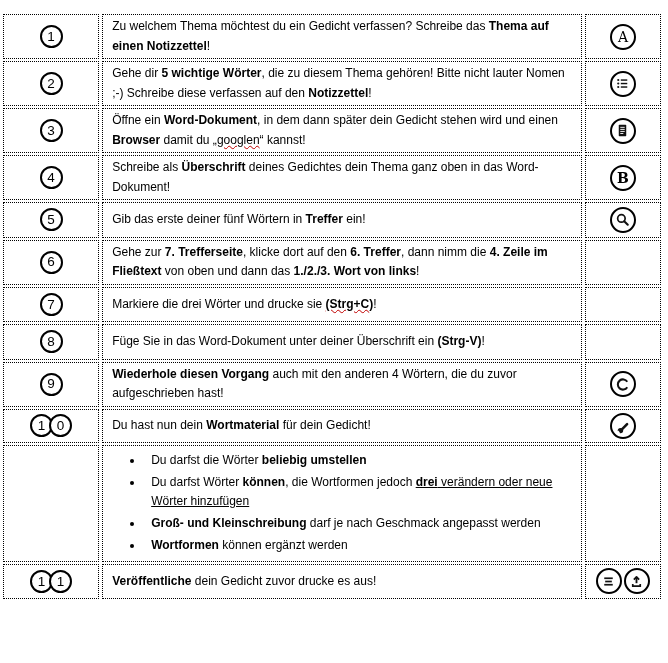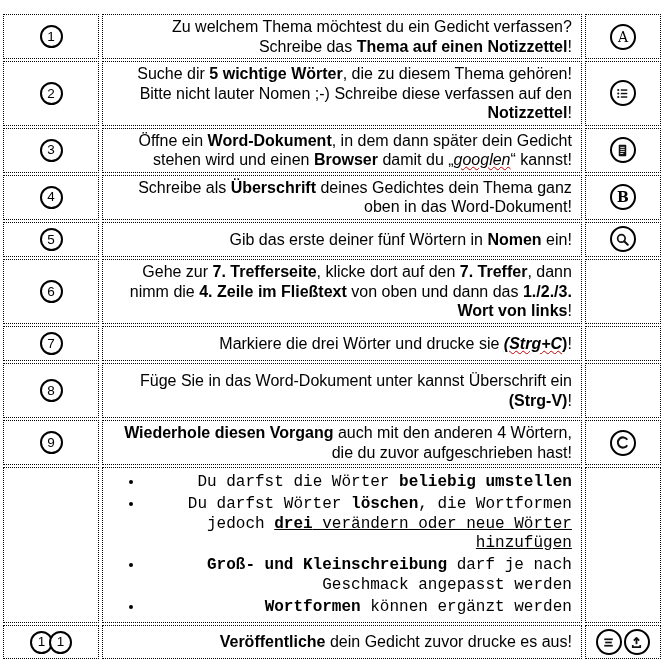--- a/index.html
+++ b/index.html
@@ -26,40 +26,38 @@
   col.c3 { width: 76px; }
 
   td {
     border: 1px dotted #000;
     vertical-align: middle;
     background: #fff;
   }
   td.num-cell { text-align: center; padding: 2px 0; white-space: nowrap; }
   td.text-cell {
     padding: 2px 9px;
-    font-size: 16px;
+    font-size: 12px;
     line-height: 19.5px;
-    text-align: right;
   }
   td.icon-cell { text-align: center; padding: 2px 0; white-space: nowrap; }
 
   
   tr:nth-child(5) td.text-cell,
   tr:nth-child(7) td.text-cell,
   tr:nth-child(8) td.text-cell,
   tr:nth-child(12) td.text-cell { padding-top: 7px; padding-bottom: 7px; }
 
   .b { font-weight: bold; }
   .u { text-decoration: underline; text-decoration-color: #000; }
   .sq {
     text-decoration-line: underline;
     text-decoration-style: wavy;
     text-decoration-color: #c00000;
     text-decoration-thickness: 1px;
-    font-style: italic;
   }
   .b.sq {
     text-decoration-line: underline;
     text-decoration-style: wavy;
     text-decoration-color: #c00000;
   }
 
   .num-circle {
     display: inline-flex;
     align-items: center;
@@ -93,21 +91,20 @@
   .icon-circle .letter.bold { font-weight: bold; }
   .icon-circle svg { display: block; }
 
   ul.rules {
     margin: 3px 0;
     padding-left: 32px;
   }
   ul.rules li {
     padding-left: 7px;
     margin: 2.5px 0;
-    font-family: Liberation Mono, monospace;
   }
 </style>
 </head>
 <body>
 
 <div class="page">
   <table class="steps">
     <colgroup>
         <col class="c1">
         <col class="c2">
@@ -116,21 +113,21 @@
     <tbody>
         <tr>
           <td class="num-cell"><span class="num-circle">1</span></td>
           <td class="text-cell"><span>Zu welchem Thema möchtest du ein Gedicht verfassen? Schreibe das </span><span class="b">Thema auf einen Notizzettel</span><span>!</span></td>
           <td class="icon-cell"><span class="icon-circle">
               <span class="letter">A</span>
             </span></td>
         </tr>
         <tr>
           <td class="num-cell"><span class="num-circle">2</span></td>
-          <td class="text-cell"><span>Suche dir </span><span class="b">5 wichtige Wörter</span><span>, die zu diesem Thema gehören! Bitte nicht lauter Nomen ;-) Schreibe diese verfassen auf den </span><span class="b">Notizzettel</span><span>!</span></td>
+          <td class="text-cell"><span>Gehe dir </span><span class="b">5 wichtige Wörter</span><span>, die zu diesem Thema gehören! Bitte nicht lauter Nomen ;-) Schreibe diese verfassen auf den </span><span class="b">Notizzettel</span><span>!</span></td>
           <td class="icon-cell"><span class="icon-circle">
               <svg viewBox="0 0 20 20" width="17" height="17">
                 <circle cx="5" cy="5.9" r="1.3" fill="#111"></circle>
                 <rect x="8" y="5.1" width="7.6" height="1.7" fill="#111"></rect>
                 <circle cx="5" cy="10" r="1.3" fill="#111"></circle>
                 <rect x="8" y="9.2" width="7.6" height="1.7" fill="#111"></rect>
                 <circle cx="5" cy="14.1" r="1.3" fill="#111"></circle>
                 <rect x="8" y="13.3" width="7.6" height="1.7" fill="#111"></rect>
               </svg>
             </span></td>
@@ -150,58 +147,69 @@
         </tr>
         <tr>
           <td class="num-cell"><span class="num-circle">4</span></td>
           <td class="text-cell"><span>Schreibe als </span><span class="b">Überschrift</span><span> deines Gedichtes dein Thema ganz oben in das Word-Dokument!</span></td>
           <td class="icon-cell"><span class="icon-circle">
               <span class="letter bold">B</span>
             </span></td>
         </tr>
         <tr>
           <td class="num-cell"><span class="num-circle">5</span></td>
-          <td class="text-cell"><span>Gib das erste deiner fünf Wörtern in </span><span class="b">Nomen</span><span> ein!</span></td>
+          <td class="text-cell"><span>Gib das erste deiner fünf Wörtern in </span><span class="b">Treffer</span><span> ein!</span></td>
           <td class="icon-cell"><span class="icon-circle">
               <svg viewBox="0 0 20 20" width="17" height="17" fill="none" stroke="#111">
                 <circle cx="8.7" cy="8.7" r="4.4" stroke-width="2"></circle>
                 <line x1="12" y1="12" x2="16.2" y2="16.2" stroke-width="2.4" stroke-linecap="round"></line>
               </svg>
             </span></td>
         </tr>
         <tr>
           <td class="num-cell"><span class="num-circle">6</span></td>
-          <td class="text-cell"><span>Gehe zur </span><span class="b">7. Trefferseite</span><span>, klicke dort auf den </span><span class="b">7. Treffer</span><span>, dann nimm die </span><span class="b">4. Zeile im Fließtext</span><span> von oben und dann das </span><span class="b">1./2./3. Wort von links</span><span>!</span></td>
+          <td class="text-cell"><span>Gehe zur </span><span class="b">7. Trefferseite</span><span>, klicke dort auf den </span><span class="b">6. Treffer</span><span>, dann nimm die </span><span class="b">4. Zeile im Fließtext</span><span> von oben und dann das </span><span class="b">1./2./3. Wort von links</span><span>!</span></td>
           <td class="icon-cell"></td>
         </tr>
         <tr>
           <td class="num-cell"><span class="num-circle">7</span></td>
           <td class="text-cell"><span>Markiere die drei Wörter und drucke sie </span><span class="b sq">(Strg+C</span><span class="b">)</span><span>!</span></td>
           <td class="icon-cell"></td>
         </tr>
         <tr>
           <td class="num-cell"><span class="num-circle">8</span></td>
-          <td class="text-cell"><span>Füge Sie in das Word-Dokument unter kannst Überschrift ein </span><span class="b">(Strg-V)</span><span>!</span></td>
+          <td class="text-cell"><span>Füge Sie in das Word-Dokument unter deiner Überschrift ein </span><span class="b">(Strg-V)</span><span>!</span></td>
           <td class="icon-cell"></td>
         </tr>
         <tr>
           <td class="num-cell"><span class="num-circle">9</span></td>
           <td class="text-cell"><span class="b">Wiederhole diesen Vorgang</span><span> auch mit den anderen 4 Wörtern, die du zuvor aufgeschrieben hast!</span></td>
           <td class="icon-cell"><span class="icon-circle">
               <svg viewBox="0 0 20 20" width="17" height="17" fill="none" stroke="#111">
                 <path d="M15.6 6.8 A6 6 0 1 0 15.6 13.2" stroke-width="2.4"></path>
+              </svg>
+            </span></td>
+        </tr>
+        <tr>
+          <td class="num-cell"><span class="num-circle dbl">1</span><span class="num-circle dbl">0</span></td>
+          <td class="text-cell"><span>Du hast nun dein </span><span class="b">Wortmaterial</span><span> für dein Gedicht!</span></td>
+          <td class="icon-cell"><span class="icon-circle">
+              <svg viewBox="0 0 20 20" width="17" height="17">
+                <path d="M9.6 14.2 L15.4 8.4" stroke="#111" stroke-width="3" stroke-linecap="round" fill="none"></path>
+                <circle cx="7.6" cy="16" r="3.2" fill="#111"></circle>
+                <rect x="3.4" y="16.6" width="3" height="3" fill="#fff" transform="rotate(45 4.9 18.1)"></rect>
               </svg>
             </span></td>
         </tr>
         <tr>
           <td class="num-cell"></td>
           <td class="text-cell">
             <ul class="rules">
               <li><span>Du darfst die Wörter </span><span class="b">beliebig umstellen</span></li>
-              <li><span>Du darfst Wörter </span><span class="b">löschen</span><span>, die Wortformen jedoch </span><span class="b u">drei</span><span class="u"> verändern oder neue Wörter hinzufügen</span></li>
+              <li><span>Du darfst Wörter </span><span class="b">können</span><span>, die Wortformen jedoch </span><span class="b u">drei</span><span class="u"> verändern oder neue Wörter hinzufügen</span></li>
               <li><span class="b">Groß- und Kleinschreibung</span><span> darf je nach Geschmack angepasst werden</span></li>
               <li><span class="b">Wortformen</span><span> können ergänzt werden</span></li>
             </ul>
           </td>
           <td class="icon-cell"></td>
         </tr>
         <tr>
           <td class="num-cell"><span class="num-circle dbl">1</span><span class="num-circle dbl">1</span></td>
           <td class="text-cell"><span class="b">Veröffentliche</span><span> dein Gedicht zuvor drucke es aus!</span></td>
           <td class="icon-cell"><span class="icon-circle">

